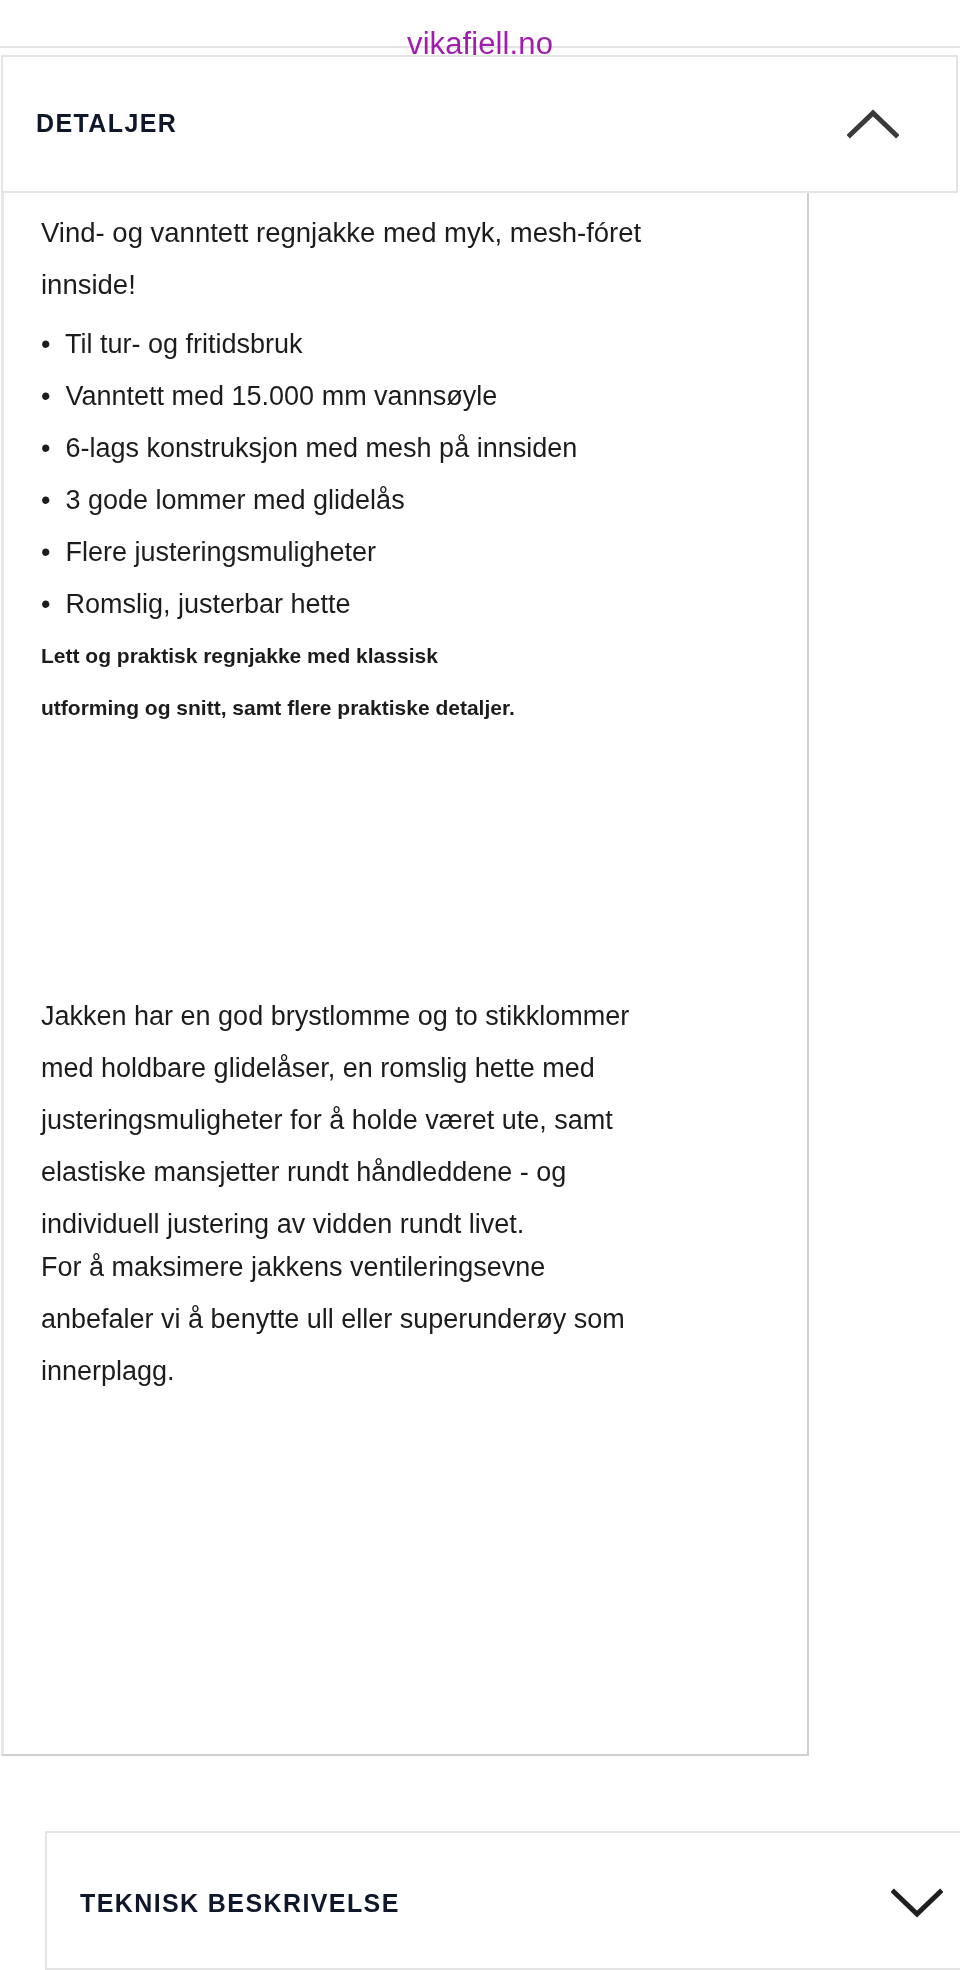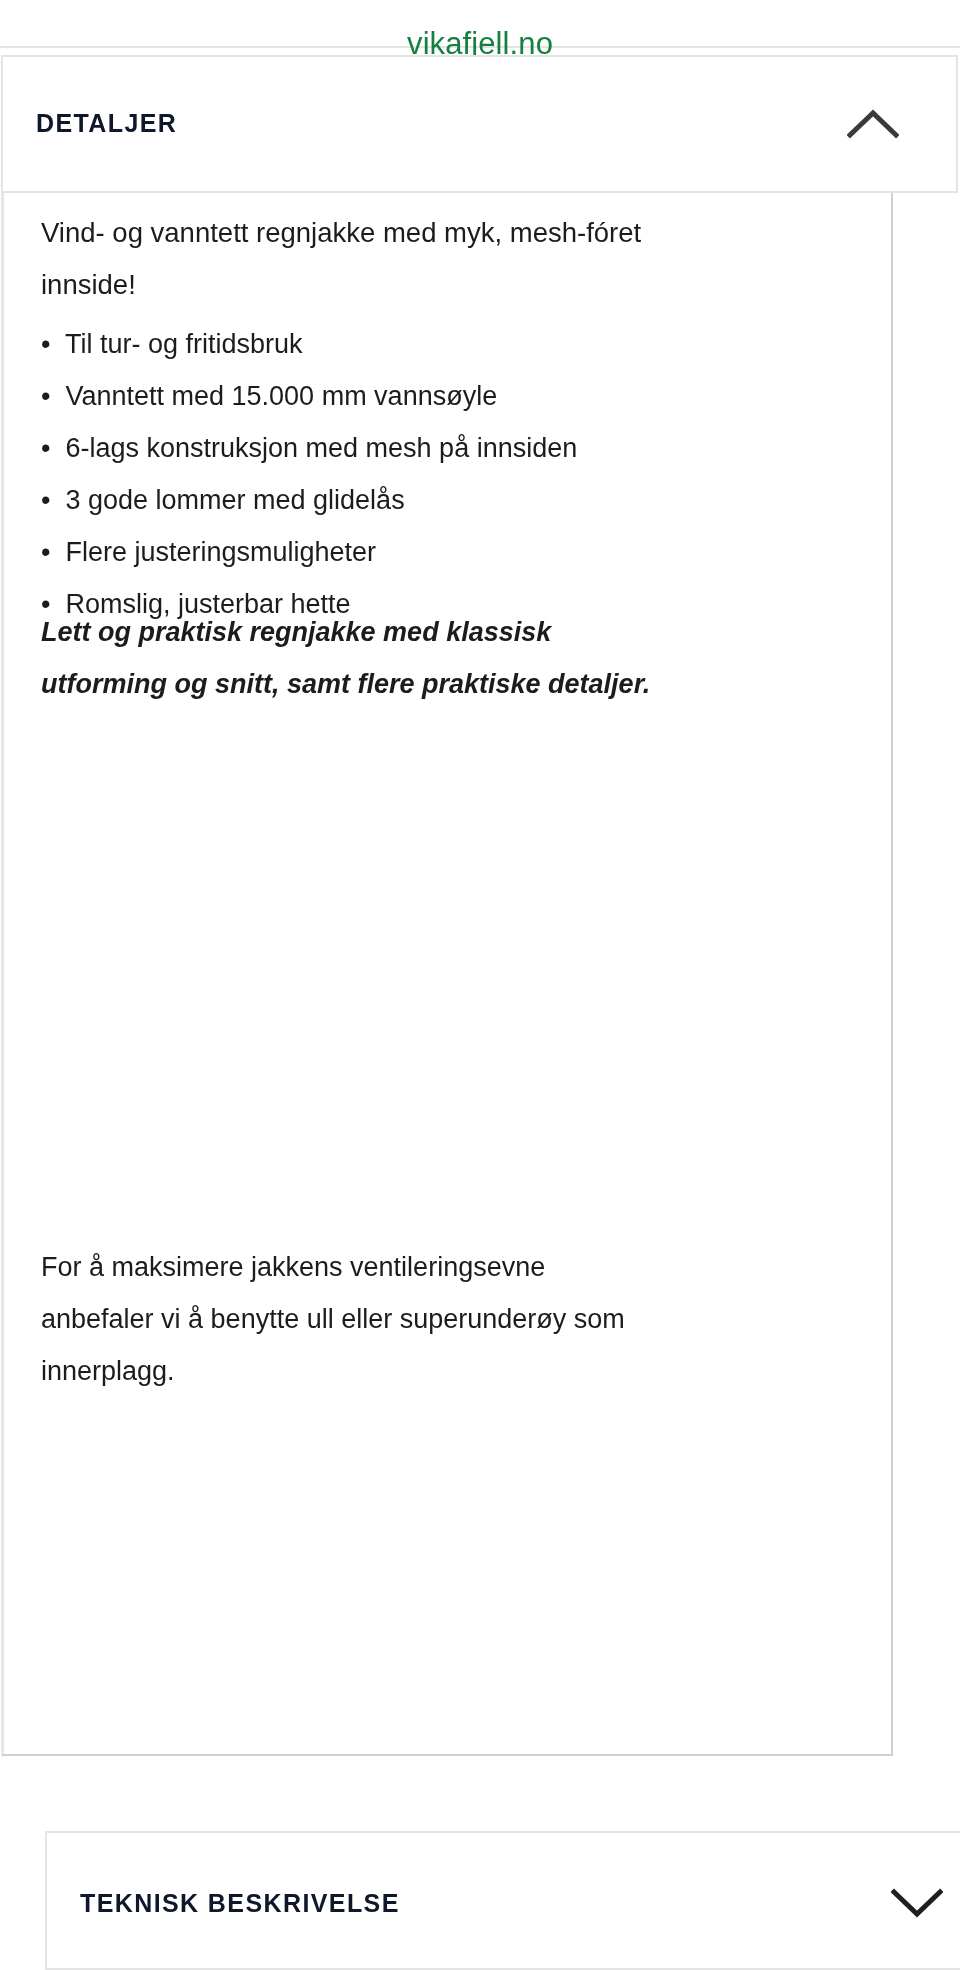--- a/index.html
+++ b/index.html
@@ -26,21 +26,21 @@
     display: flex;
     align-items: center;
     justify-content: center;
     border-bottom: 2px solid #e3e3e3;
     box-sizing: border-box;
     background: #ffffff;
   }
   .page-title {
     font-size: 31px;
     line-height: 1;
-    color: #15803d;
+    color: #a21caf;
     letter-spacing: 0.1px;
     font-weight: 400;
     margin-top: 40px;
   }
 
   
   .accordion-header {
     position: absolute;
     box-sizing: border-box;
     background: #ffffff;
@@ -72,21 +72,21 @@
     height: 30px;
     display: block;
   }
   #detaljer-chevron { right: 57px; top: 52px; }
 
   
   #detaljer-body {
     position: absolute;
     left: 1px;
     top: 193px;
-    width: 892px;
+    width: 808px;
     height: 1563px;
     box-sizing: border-box;
     border-left: 3px solid #e6e6e6;
     border-right: 2px solid #cfcfcf;
     border-bottom: 2px solid #cfcfcf;
     background: #ffffff;
     padding: 0;
   }
 
   .txt {
@@ -96,24 +96,23 @@
     line-height: 52px;
     color: #1c1c1c;
     white-space: pre;
   }
 
   .intro { top: 14px; font-size: 27.5px; }
 
   .bullets { top: 125px; }
 
   .bold-para {
-    top: 413px;
+    top: 437px;
     font-weight: 700;
-    font-size: 27px;
-    font-style: italic;
+    font-size: 21px;
   }
 
   .para-a { top: 546px; }
   .para-b { top: 797px; }
   .para-c { top: 1048px; }
 
   
   #teknisk-header {
     left: 1px;
     top: 1831px;
@@ -150,20 +149,25 @@
 •  Vanntett med 15.000 mm vannsøyle
 •  6-lags konstruksjon med mesh på innsiden
 •  3 gode lommer med glidelås
 •  Flere justeringsmuligheter
 •  Romslig, justerbar hette</div>
 
   <div class="txt bold-para">Lett og praktisk regnjakke med klassisk
 utforming og snitt, samt flere praktiske detaljer.</div>
 
 
+  <div class="txt para-b">Jakken har en god brystlomme og to stikklommer
+med holdbare glidelåser, en romslig hette med
+justeringsmuligheter for å holde været ute, samt
+elastiske mansjetter rundt håndleddene - og
+individuell justering av vidden rundt livet.</div>
 
   <div class="txt para-c">For å maksimere jakkens ventileringsevne
 anbefaler vi å benytte ull eller superunderøy som
 innerplagg.</div>
 
 </div>
 
 <div class="accordion-header" id="teknisk-header">
   <span class="accordion-title">TEKNISK BESKRIVELSE</span>
   <span class="chevron" id="teknisk-chevron">

